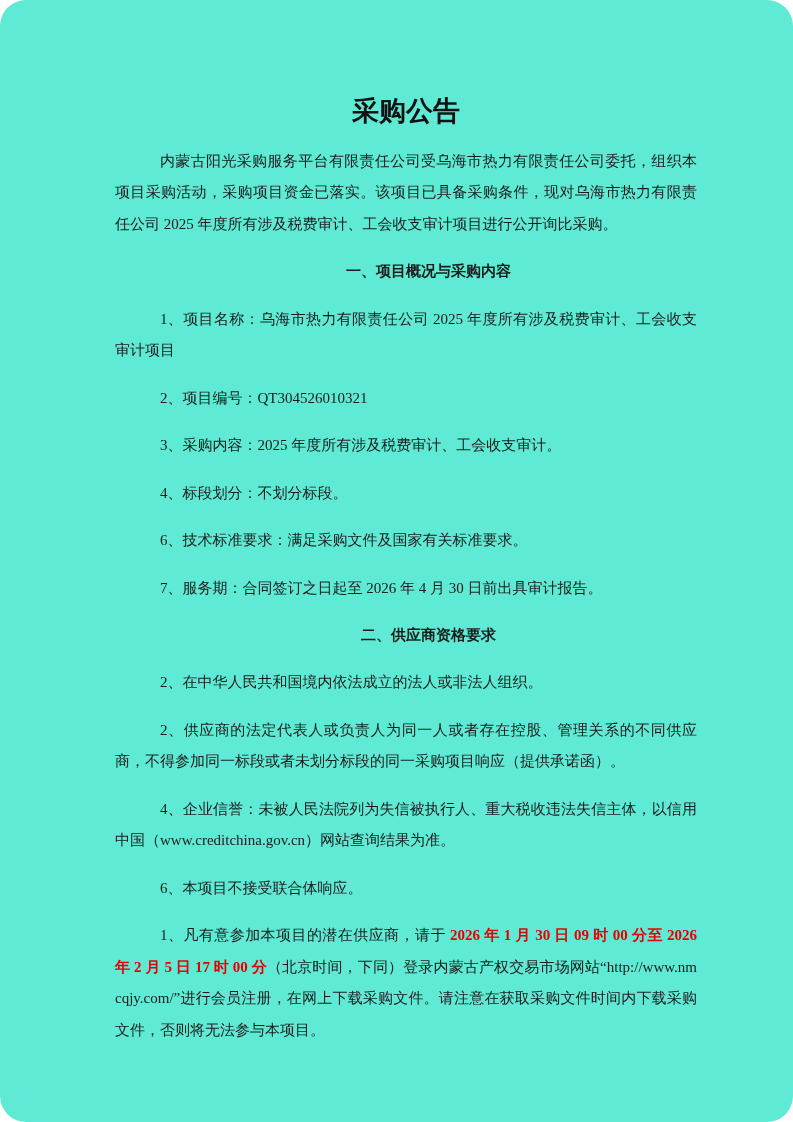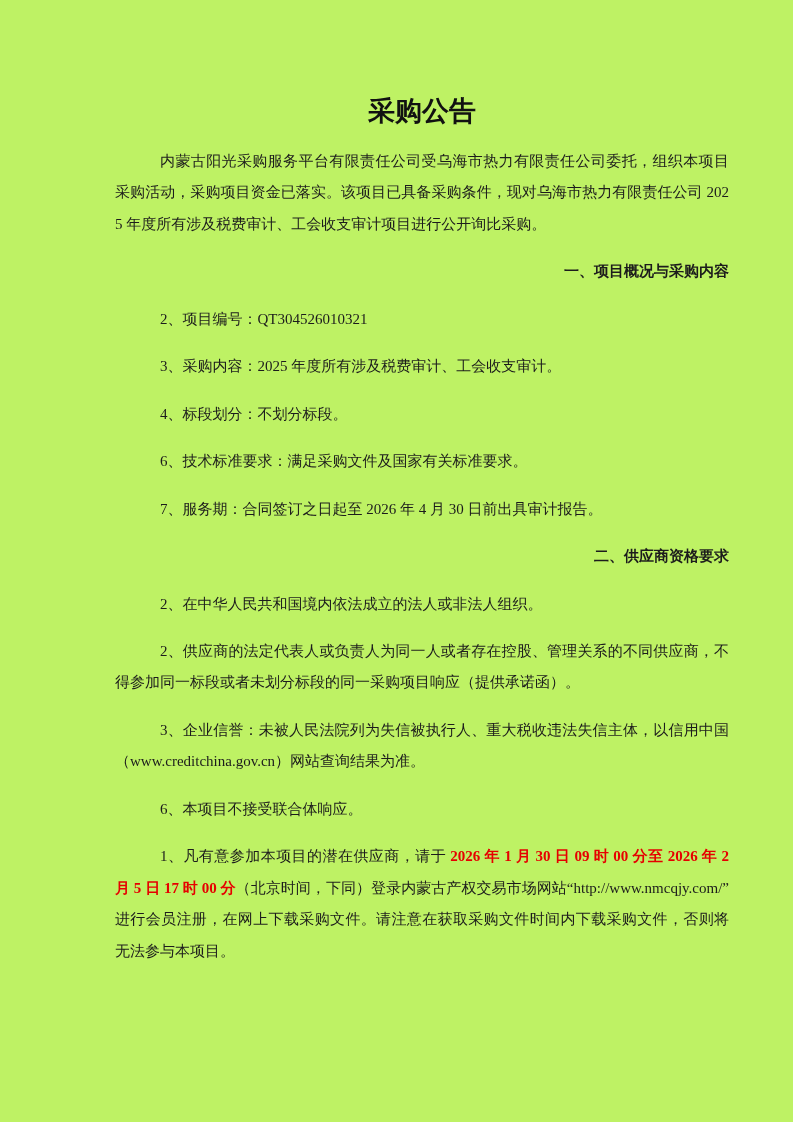--- a/index.html
+++ b/index.html
@@ -5,74 +5,76 @@
   html, body {
     margin: 0;
     padding: 0;
     background: #ffffff;
   }
   .page {
     position: relative;
     width: 793px;
     height: 1122px;
     margin: 0 auto;
-    background: #bef264;
+    background: #5eead4;
     box-sizing: border-box;
-    padding: 92px 48px 0 99px;
+    padding: 92px 80px 0 99px;
     font-family: "Liberation Serif", "DejaVu Serif", serif;
     color: #1c1c1c;
     font-size: 15px;
     overflow: hidden;
+    border-radius: 26px;
   }
   .doc-title {
     margin: 0 0 8px 0;
     text-align: center;
     font-size: 27px;
     font-weight: bold;
     line-height: 38px;
     color: #111111;
   }
   p.line {
     margin: 16px;
     line-height: 31.45px;
     text-align: justify;
     text-indent: 45px;
     word-break: break-all;
   }
   p.heading {
     font-weight: bold;
-    text-align: right;
+    text-align: center;
   }
   .red-highlight {
     color: #e60000;
     font-weight: bold;
   }
 </style>
 </head>
 <body>
 
 <div class="page">
 
   <h1 class="doc-title">采购公告</h1>
 
   <p class="line">内蒙古阳光采购服务平台有限责任公司受乌海市热力有限责任公司委托，组织本项目采购活动，采购项目资金已落实。该项目已具备采购条件，现对乌海市热力有限责任公司 2025 年度所有涉及税费审计、工会收支审计项目进行公开询比采购。</p>
 
   <p class="line heading">一、项目概况与采购内容</p>
 
+  <p class="line">1、项目名称：乌海市热力有限责任公司 2025 年度所有涉及税费审计、工会收支审计项目</p>
   <p class="line">2、项目编号：QT304526010321</p>
   <p class="line">3、采购内容：2025 年度所有涉及税费审计、工会收支审计。</p>
   <p class="line">4、标段划分：不划分标段。</p>
   <p class="line">6、技术标准要求：满足采购文件及国家有关标准要求。</p>
   <p class="line">7、服务期：合同签订之日起至 2026 年 4 月 30 日前出具审计报告。</p>
 
   <p class="line heading">二、供应商资格要求</p>
 
   <p class="line">2、在中华人民共和国境内依法成立的法人或非法人组织。</p>
   <p class="line">2、供应商的法定代表人或负责人为同一人或者存在控股、管理关系的不同供应商，不得参加同一标段或者未划分标段的同一采购项目响应（提供承诺函）。</p>
-  <p class="line">3、企业信誉：未被人民法院列为失信被执行人、重大税收违法失信主体，以信用中国（www.creditchina.gov.cn）网站查询结果为准。</p>
+  <p class="line">4、企业信誉：未被人民法院列为失信被执行人、重大税收违法失信主体，以信用中国（www.creditchina.gov.cn）网站查询结果为准。</p>
   <p class="line">6、本项目不接受联合体响应。</p>
 
 
   <p class="line">
     <span>1、凡有意参加本项目的潜在供应商，请于 </span><span class="red-highlight">2026 年 1 月 30 日 09 时 00 分至 2026 年 2 月 5 日 17 时 00 分</span><span>（北京时间，下同）登录内蒙古产权交易市场网站“http://www.nmcqjy.com/”进行会员注册，在网上下载采购文件。请注意在获取采购文件时间内下载采购文件，否则将无法参与本项目。</span>
   </p>
 
 </div>
 
 </body></html>

